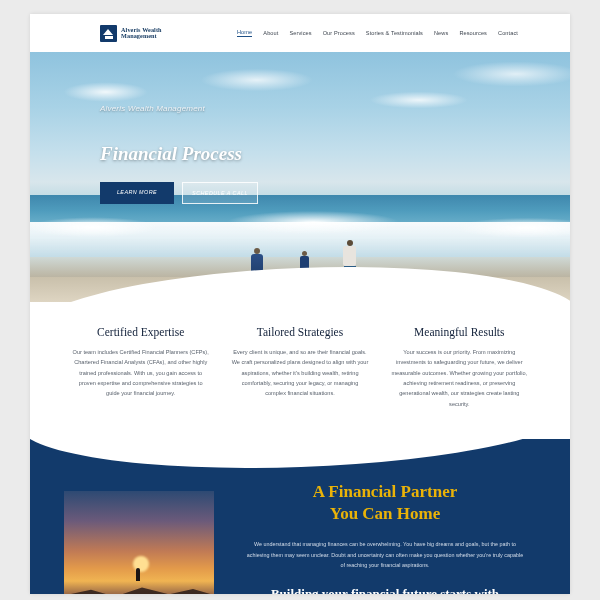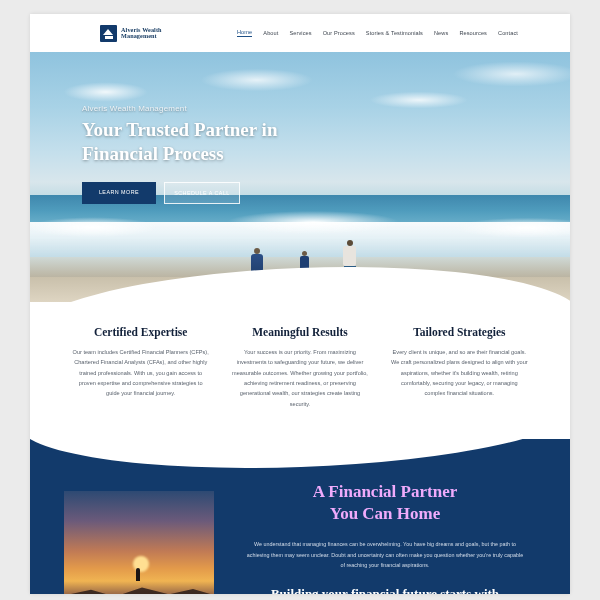--- a/index.html
+++ b/index.html
@@ -205,23 +205,24 @@
   .f-dad .head { background: #5c4b38; width: 6px; height: 6px; }
   .f-dad .body { height: 20px; background: #e8e4de; border-radius: 2px; width: 13px; }
   .f-dad .legs { height: 14px; background: #2a5c86; width: 12px; }
   .leg-pair {
     display: flex; justify-content: space-between; margin: 0 auto;
   }
   .leg-pair span { display: block; width: 3px; background: #c49d79; }
 
   .hero-copy {
     position: absolute;
-    left: 52px;
+    left: 70px;
     top: 52px;
     z-index: 3;
+    font-style: italic;
   }
   .eyebrow {
     font-size: 8px;
     color: #eef3f7;
     letter-spacing: 0.2px;
     margin-bottom: 5px;
     text-shadow: 0 1px 2px rgba(0,0,0,0.35);
   }
   .hero-title {
     font-family: "Liberation Serif", serif;
@@ -273,21 +274,21 @@
   }
   .feature {
     flex: 1;
     text-align: center;
   }
   .feature h3 {
     font-family: "Liberation Serif", serif;
     font-size: 11.5px;
     color: #12213a;
     margin: 0 0 9px 0;
-    font-weight: bold;
+    font-weight: normal;
   }
   .feature p {
     font-size: 5.6px;
     line-height: 1.85;
     color: #5a626d;
     margin: 0;
   }
 
   
   .dark {
@@ -349,21 +350,21 @@
     left: 200px;
     right: 30px;
     top: 42px;
     text-align: center;
     z-index: 4;
   }
   .dark-copy h2 {
     font-family: "Liberation Serif", serif;
     font-size: 17px;
     line-height: 1.3;
-    color: #f0abfc;
+    color: #eab308;
     margin: 0 0 14px 0;
     font-weight: bold;
   }
   .dark-copy p.body {
     font-size: 5.4px;
     line-height: 1.95;
     color: #d3ddea;
     margin: 0 14px 14px 14px;
   }
   .dark-copy h4 {
@@ -423,44 +424,44 @@
       </div>
       <div class="fig f-dad">
         <div class="head"></div>
         <div class="body"></div>
         <div class="legs"></div>
       </div>
 
       <div class="hero-copy">
         <div class="eyebrow">Alveris Wealth Management</div>
         <h1 class="hero-title">
-          <span>Your Trusted Partner in</span><br>
+          <br>
           <span>Financial Process</span>
         </h1>
         <div class="hero-btns">
           <div class="btn btn-primary">LEARN MORE</div>
           <div class="btn btn-ghost">SCHEDULE A CALL</div>
         </div>
       </div>
 
       <div class="hero-curve"></div>
     </div>
 
     <div class="features">
       <div class="feature">
         <h3>Certified Expertise</h3>
         <p>Our team includes Certified Financial Planners (CFPs), Chartered Financial Analysts (CFAs), and other highly trained professionals. With us, you gain access to proven expertise and comprehensive strategies to guide your financial journey.</p>
       </div>
       <div class="feature">
+        <h3>Tailored Strategies</h3>
+        <p>Every client is unique, and so are their financial goals. We craft personalized plans designed to align with your aspirations, whether it's building wealth, retiring comfortably, securing your legacy, or managing complex financial situations.</p>
+      </div>
+      <div class="feature">
         <h3>Meaningful Results</h3>
         <p>Your success is our priority. From maximizing investments to safeguarding your future, we deliver measurable outcomes. Whether growing your portfolio, achieving retirement readiness, or preserving generational wealth, our strategies create lasting security.</p>
-      </div>
-      <div class="feature">
-        <h3>Tailored Strategies</h3>
-        <p>Every client is unique, and so are their financial goals. We craft personalized plans designed to align with your aspirations, whether it's building wealth, retiring comfortably, securing your legacy, or managing complex financial situations.</p>
       </div>
     </div>
 
     <div class="dark">
       <div class="dark-curve"></div>
       <div class="sunset">
         <div class="sun"></div>
         <div class="ridge"></div>
         <div class="person"></div>
       </div>

